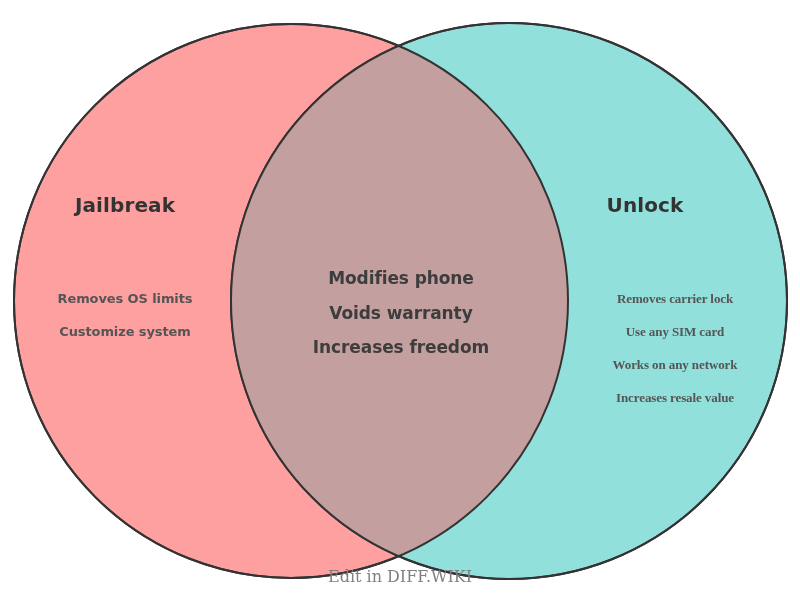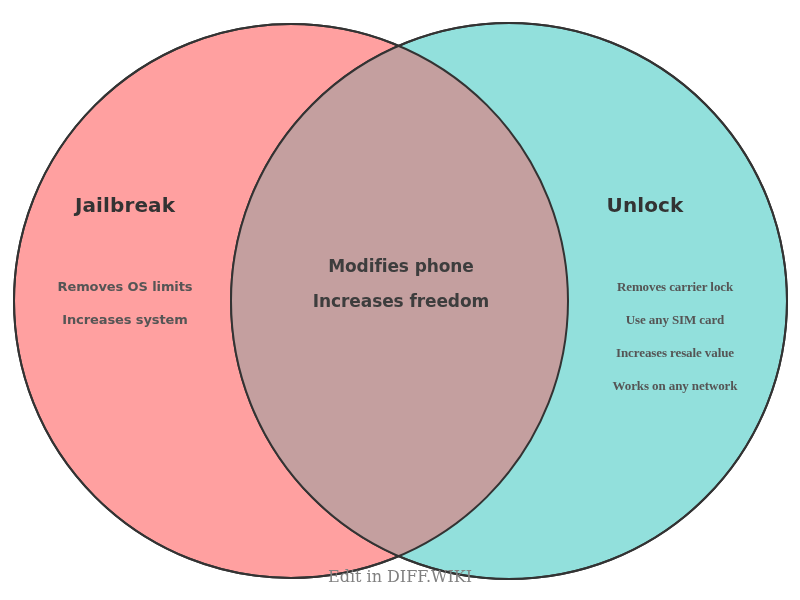--- a/index.html
+++ b/index.html
@@ -45,21 +45,21 @@
   }
   .set-title {
     font-size: 20px;
     font-weight: bold;
     color: #333333;
     line-height: 22px;
     letter-spacing: 0.1px;
   }
   .item-list {
     list-style: none;
-    margin: 4px;
+    margin: 16px;
     padding: 0;
     text-align: center;
   }
   .item-list li {
     font-size: 13px;
     font-weight: bold;
     color: #555555;
     line-height: 33px;
     white-space: nowrap;
     letter-spacing: -0.1px;
@@ -114,37 +114,38 @@
 
   <div class="text-layer">
 
     <div class="label-block set-title" id="left-title">Jailbreak</div>
 
     <div class="label-block set-title" id="right-title">Unlock</div>
 
     <div class="label-block" id="left-items">
       <ul class="item-list">
         <li>Removes OS limits</li>
-        <li>Increases system</li>
+        <li>Customize system</li>
       </ul>
     </div>
 
     <div class="label-block" id="center-items">
       <ul class="item-list center-list">
         <li>Modifies phone</li>
+        <li>Voids warranty</li>
         <li>Increases freedom</li>
       </ul>
     </div>
 
     <div class="label-block" id="right-items">
       <ul class="item-list">
         <li>Removes carrier lock</li>
         <li>Use any SIM card</li>
+        <li>Works on any network</li>
         <li>Increases resale value</li>
-        <li>Works on any network</li>
       </ul>
     </div>
 
   </div>
 
   <div id="venn-footer">Edit in DIFF.WIKI</div>
 
 </div>
 
 </body></html>

